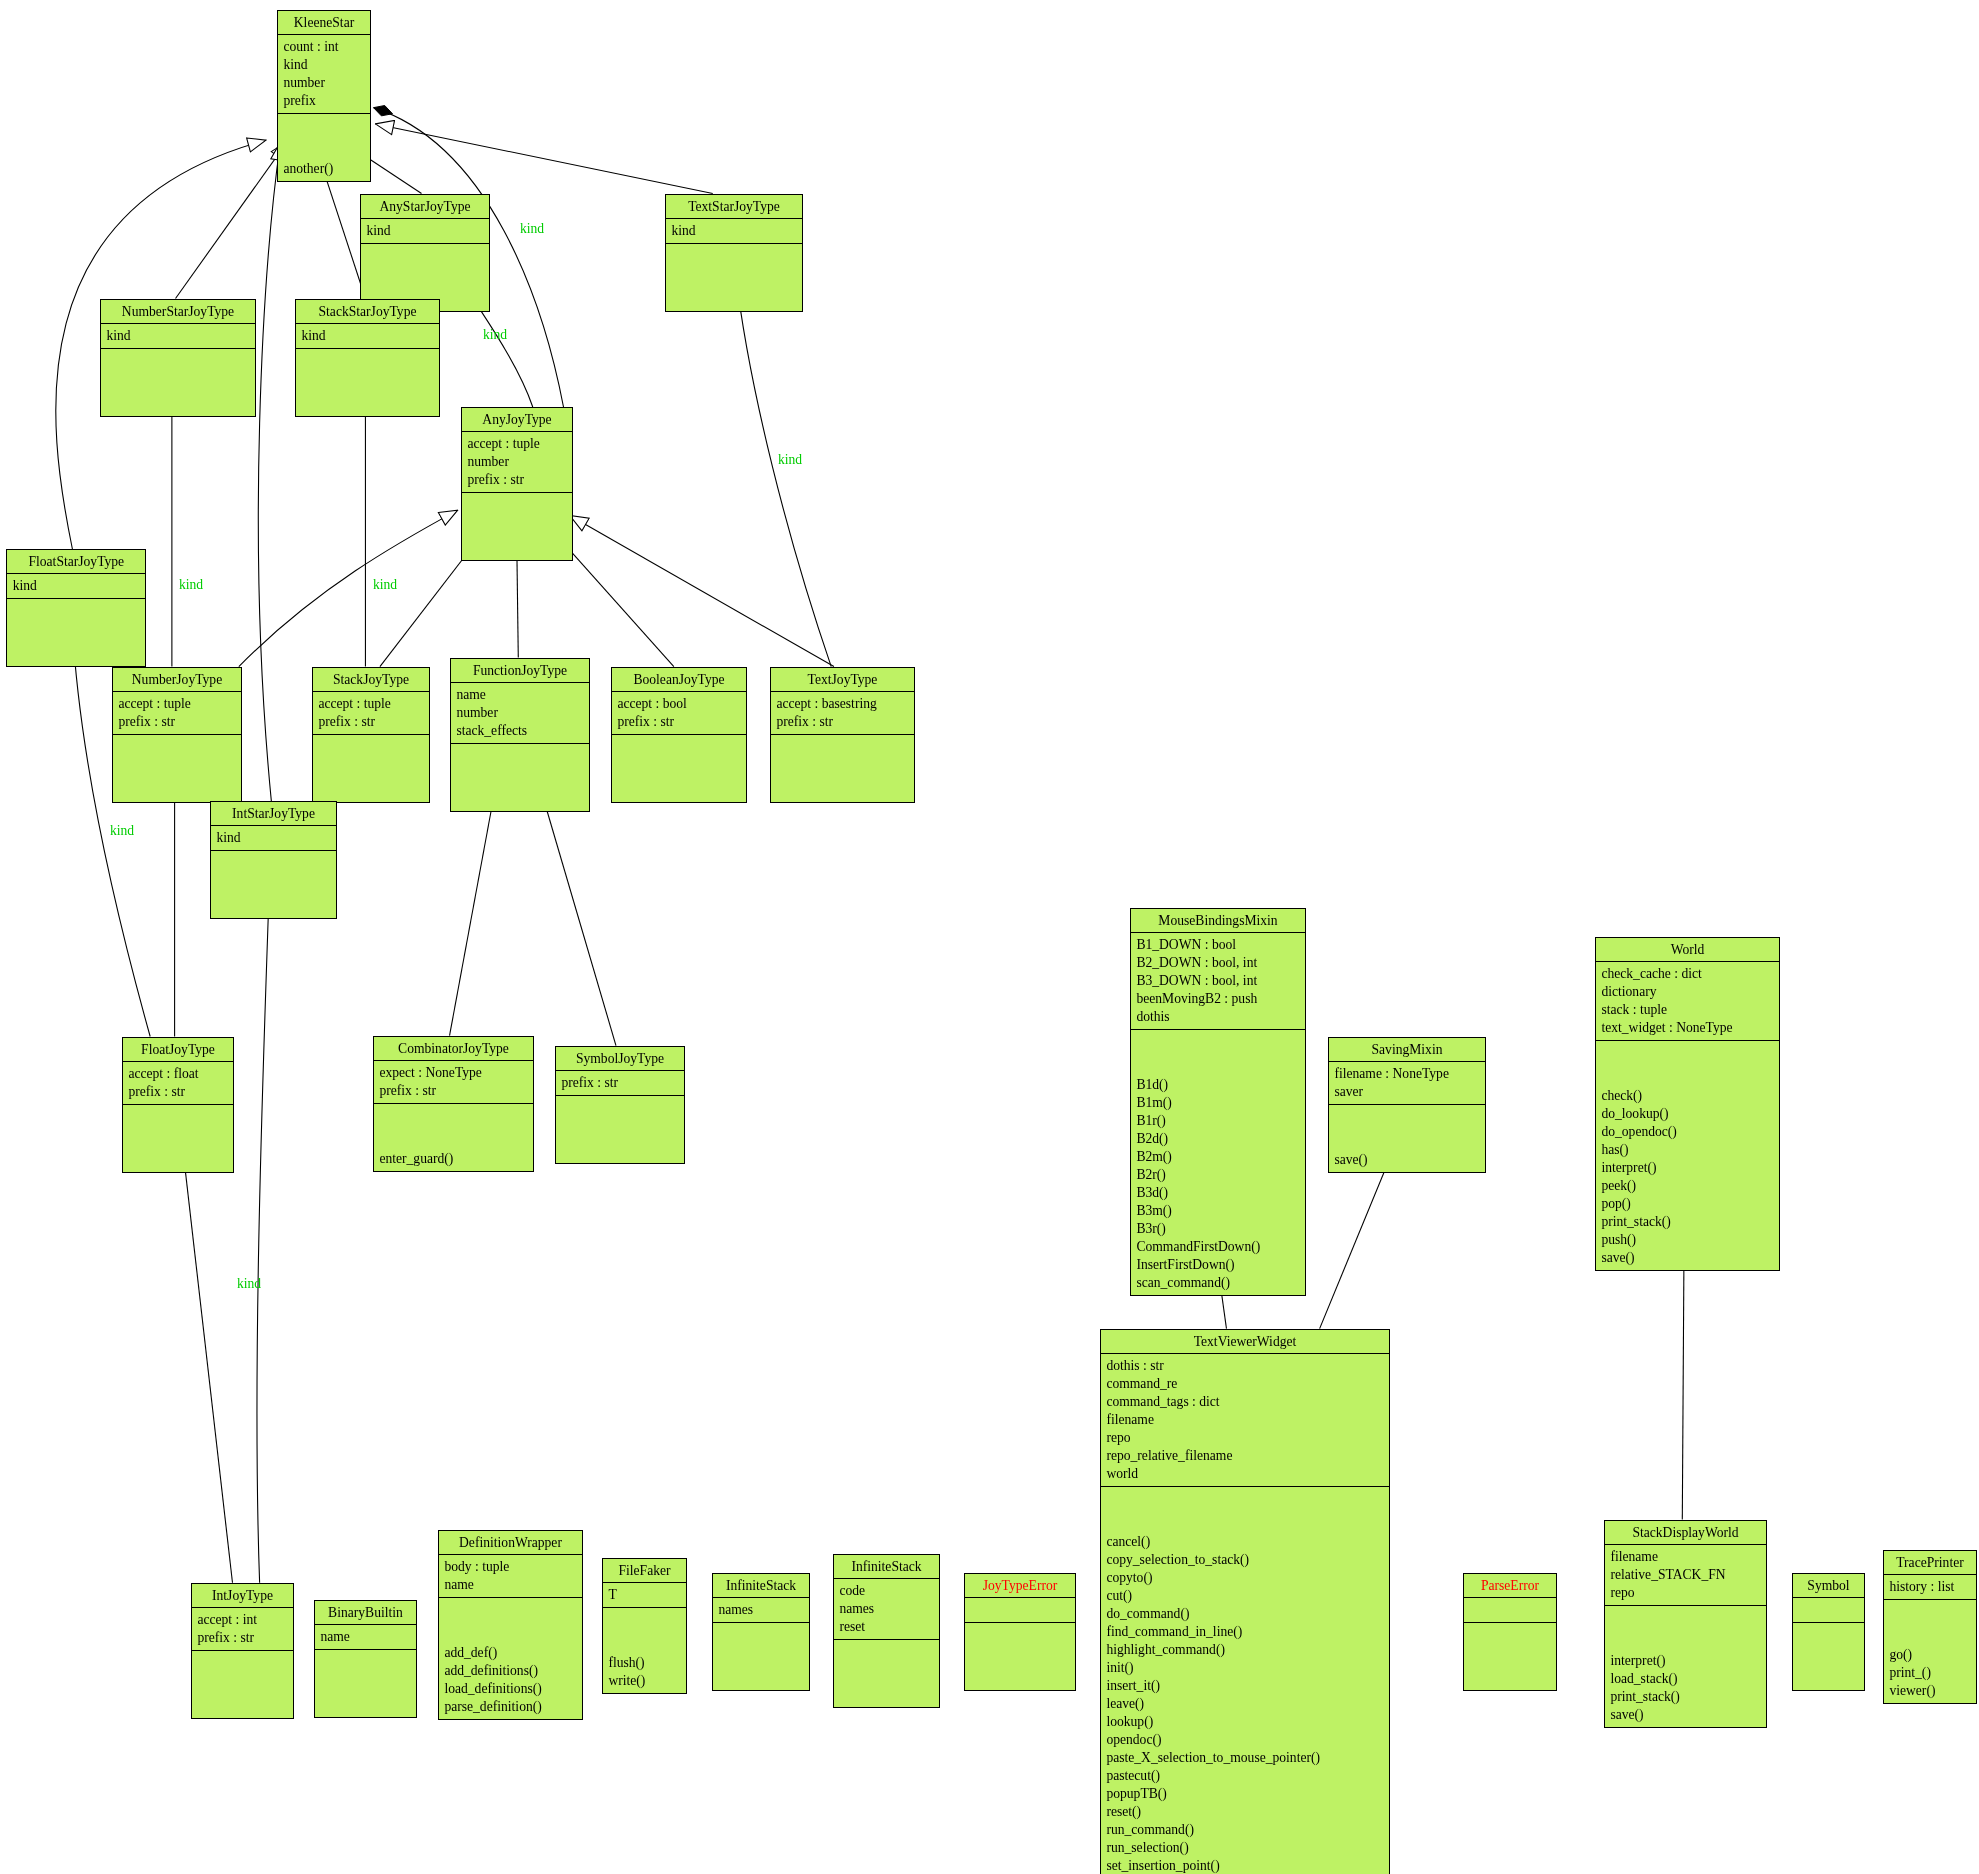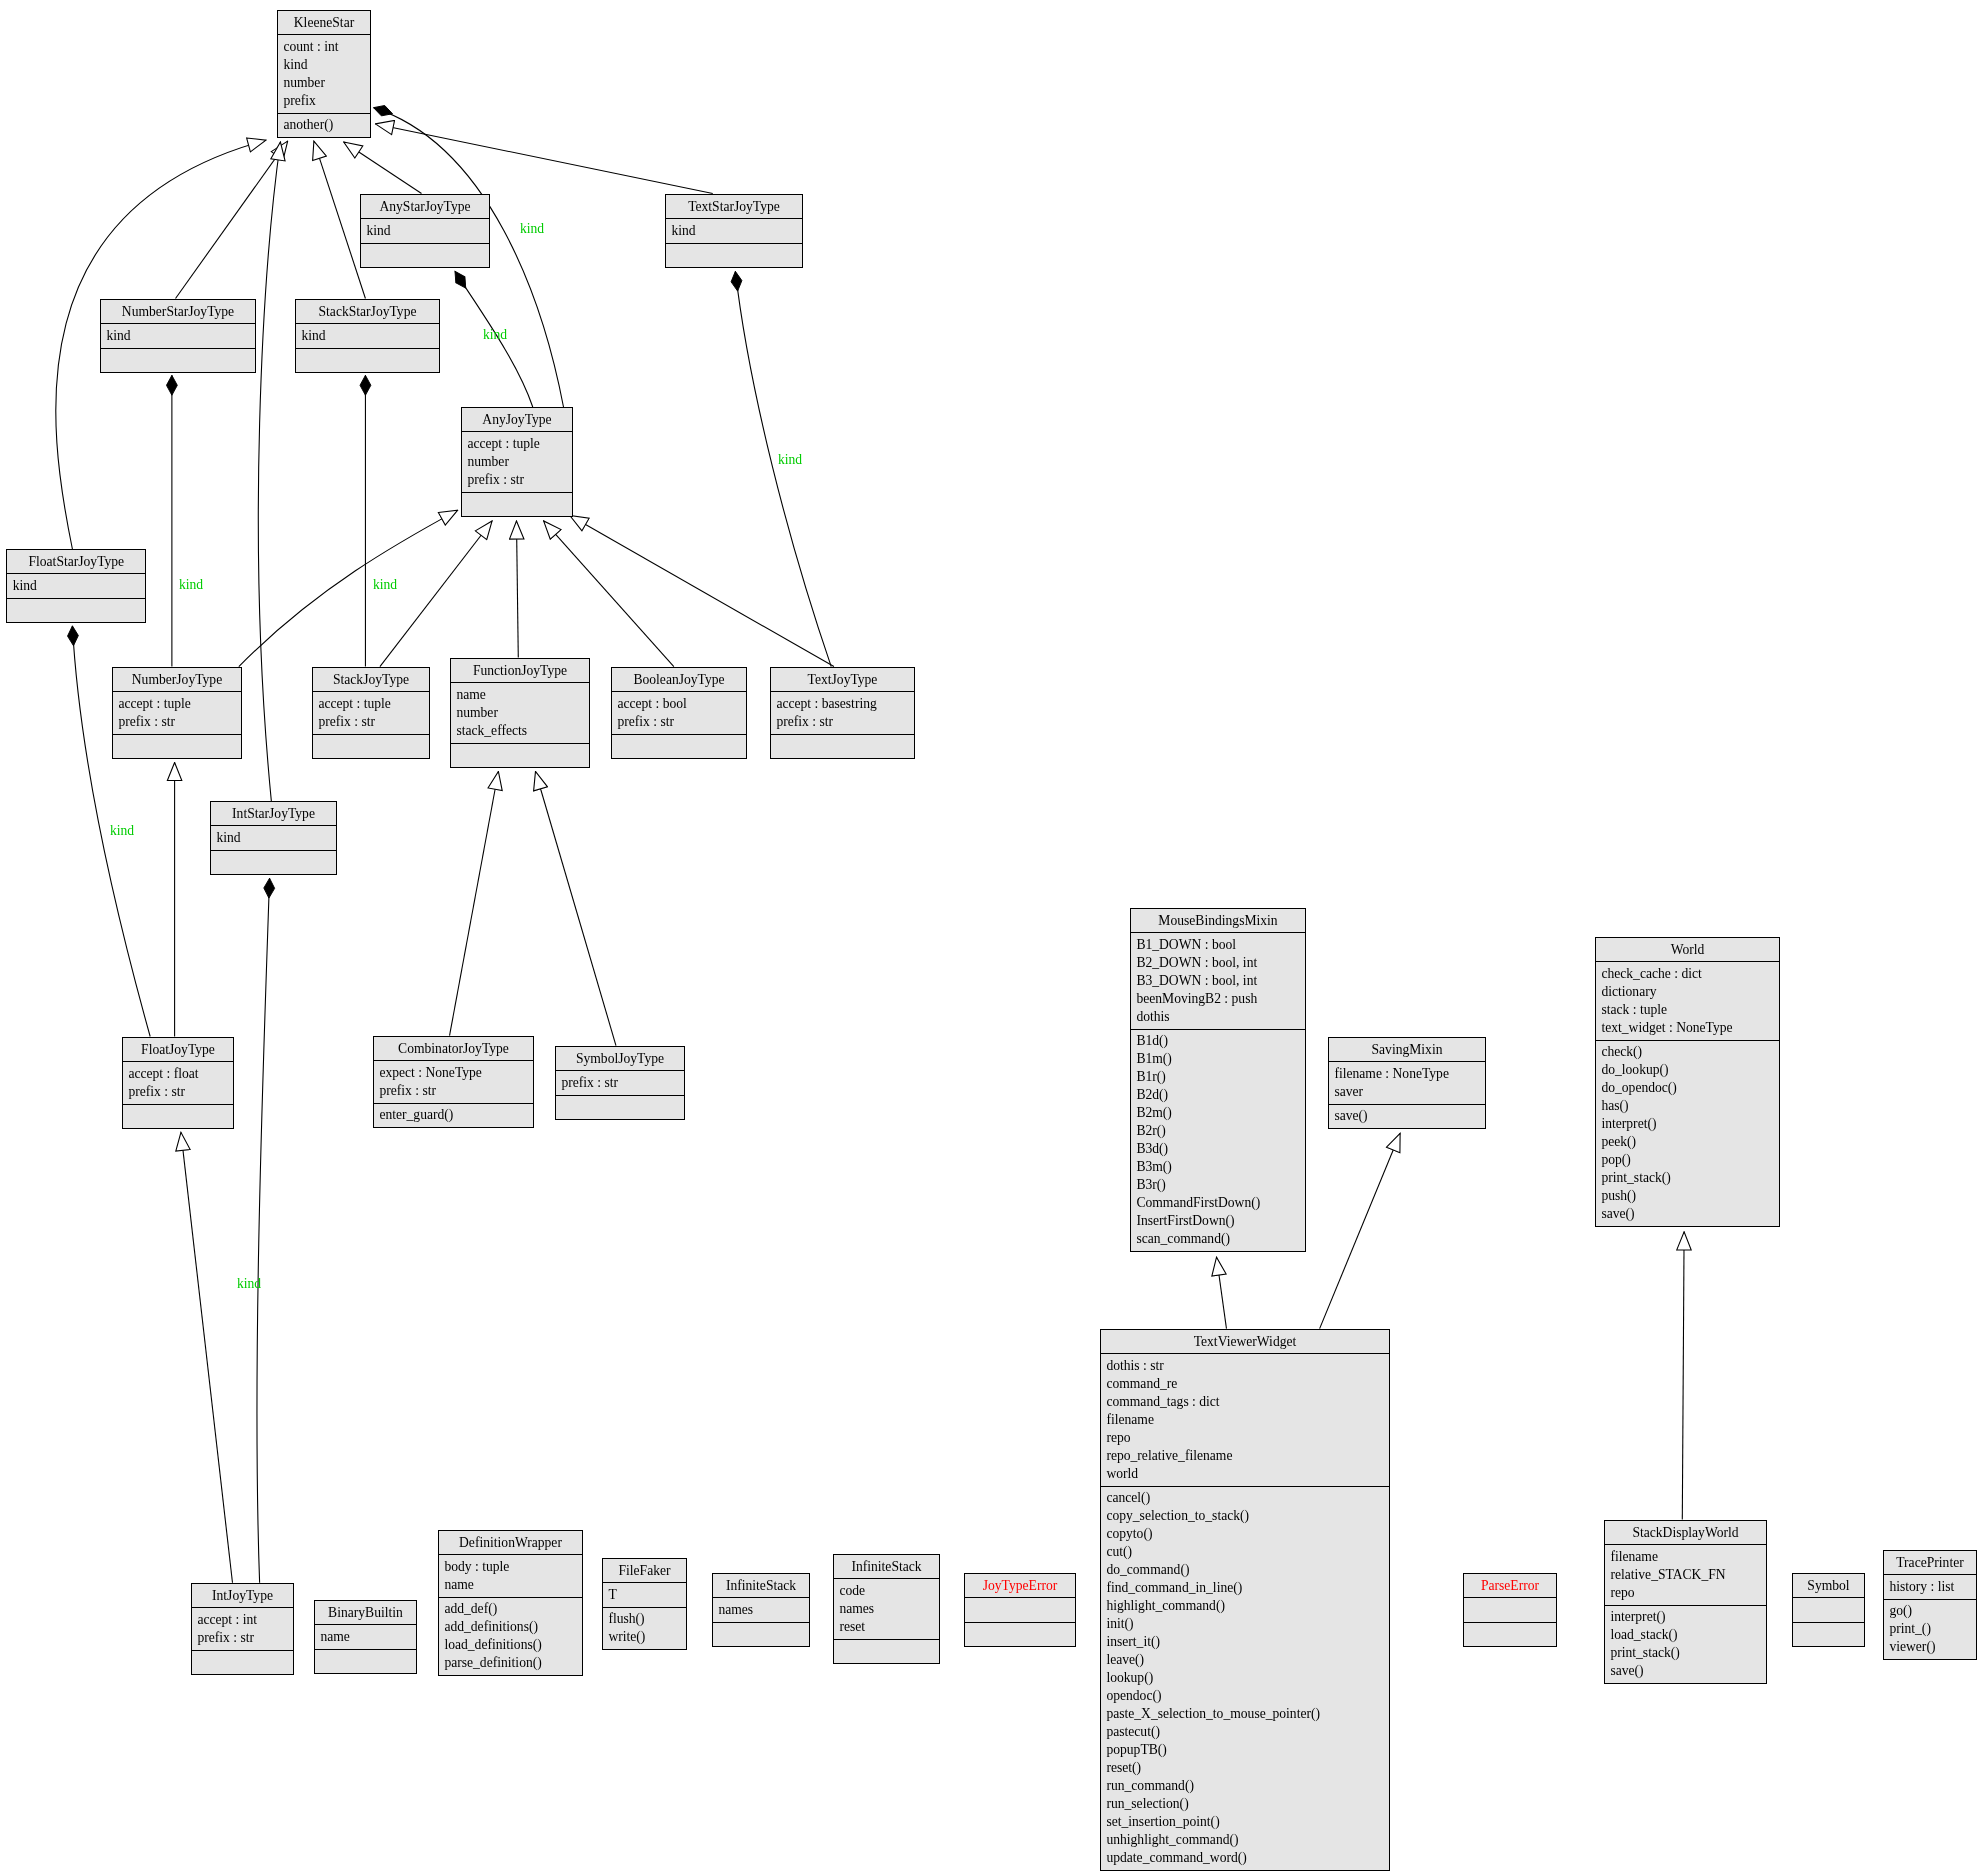--- a/index.html
+++ b/index.html
@@ -4,25 +4,25 @@
 <style>
   html,body { margin:0; padding:0; }
   body {
     position:relative;
     width:1979px; height:1874px;
     background:#ffffff;
     font-family:"Liberation Serif", serif;
     font-size:13.6px; color:#000000;
   }
   #edges { position:absolute; left:0; top:0; width:1979px; height:1874px; }
-  .uml { position:absolute; border:0.9px solid #000; background:#e5e5e5; }
+  .uml { position:absolute; border:0.9px solid #000; background:#bef264; }
   .t { text-align:center; padding:2.7px 4.5px; border-bottom:0.9px solid #000; min-height:18px; line-height:18px; white-space:nowrap; }
   .t.err { color:#ff0000; }
   .a { padding:2.7px 5.4px; border-bottom:0.9px solid #000; min-height:18px;font-family:Liberation Serif, serif; }
-  .m { padding:2.7px 5.4px; min-height:18px; }
+  .m { padding:2.7px 5.4px; min-height:18px;margin-top:44px; }
   .r { line-height:18px; white-space:nowrap; }
   .kind { position:absolute; color:#00cc00; line-height:16.3px; }
 </style>
 </head>
 <body>
 
 <svg id="edges" xmlns="http://www.w3.org/2000/svg" viewBox="0 0 2188 2072" width="1979" height="1874">
   <defs>
     <marker id="tri" markerWidth="22" markerHeight="18" refX="21" refY="9" orient="auto" markerUnits="userSpaceOnUse">
       <path d="M1,1 L21,9 L1,17 Z" fill="#ffffff" stroke="#000000" stroke-width="1.2"></path>

